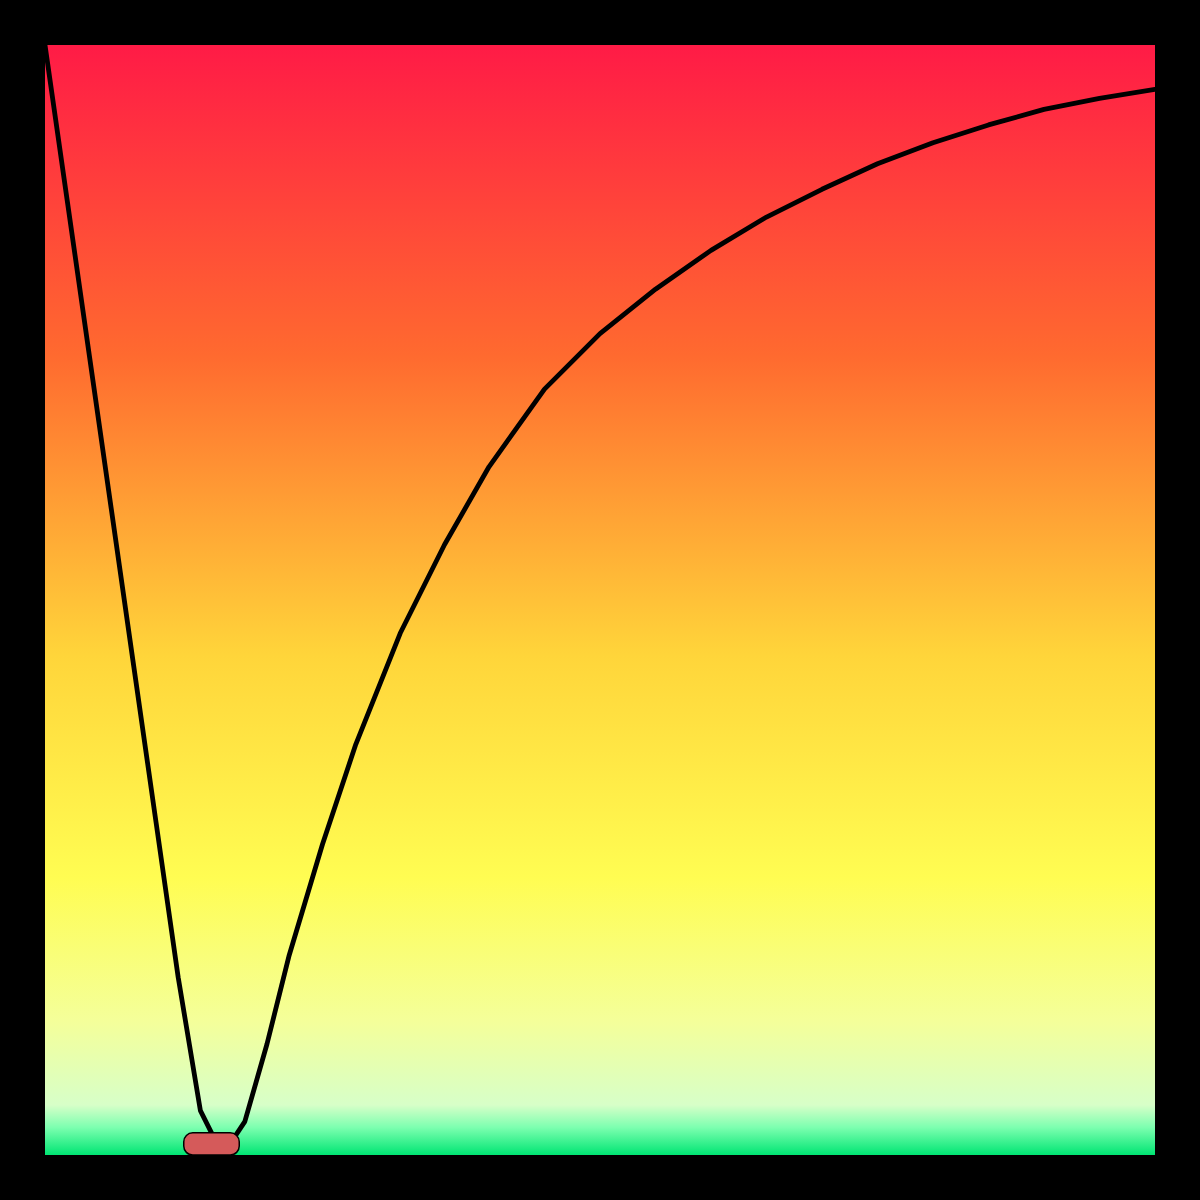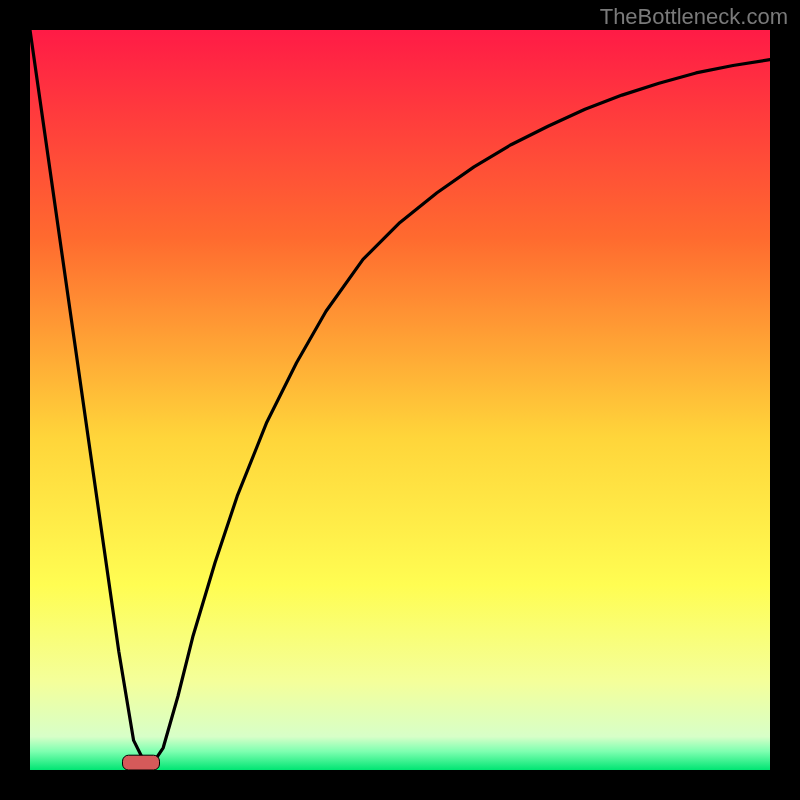--- a/index.html
+++ b/index.html
@@ -57,15 +57,14 @@
           <stop id="g6" offset="97.5%" stop-color="#7dffb0"></stop>
           <stop id="g7" offset="100%" stop-color="#00e573"></stop>
         </linearGradient>
       </defs>
       <rect x="0" y="0" width="740" height="740" fill="url(#bg-grad)"></rect>
       <path id="curve-path" fill="none" stroke="#000000" stroke-width="3.2" stroke-linecap="round" stroke-linejoin="round" d="M0.00 0.00 L14.80 103.60 L29.60 207.20 L44.40 310.80 L59.20 414.40 L74.00 518.00 L88.80 621.60 L103.60 710.40 L118.40 740.00 L133.20 717.80 L148.00 666.00 L162.80 606.80 L185.00 532.80 L207.20 466.20 L236.80 392.20 L266.40 333.00 L296.00 281.20 L333.00 229.40 L370.00 192.40 L407.00 162.80 L444.00 136.90 L481.00 114.70 L518.00 96.20 L555.00 79.18 L592.00 65.12 L629.00 53.28 L666.00 42.92 L703.00 35.52 L740.00 29.60"></path>
       <rect id="marker-rect" rx="6" ry="6" x="92.50" y="725.20" width="37.00" height="14.80" fill="#d55a5a" stroke="#000000" stroke-width="1"></rect>
     </svg>
   </div>
 
-  <div class="watermark">TheBottleneck.com</div>
 
 </div>
 
 </body></html>

